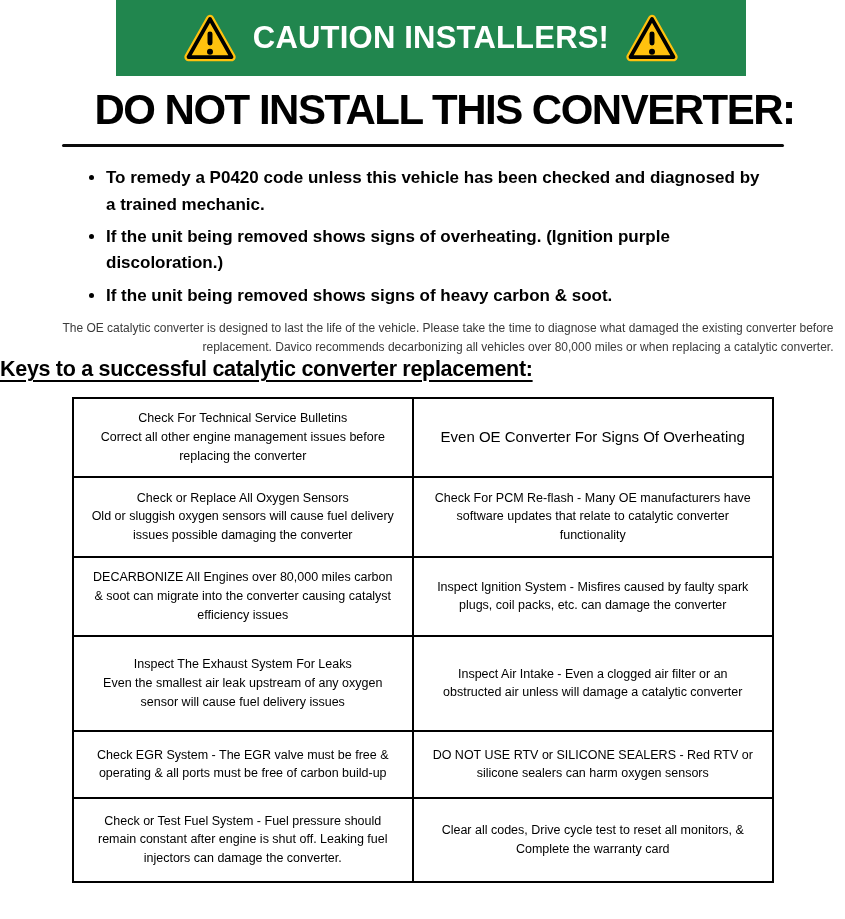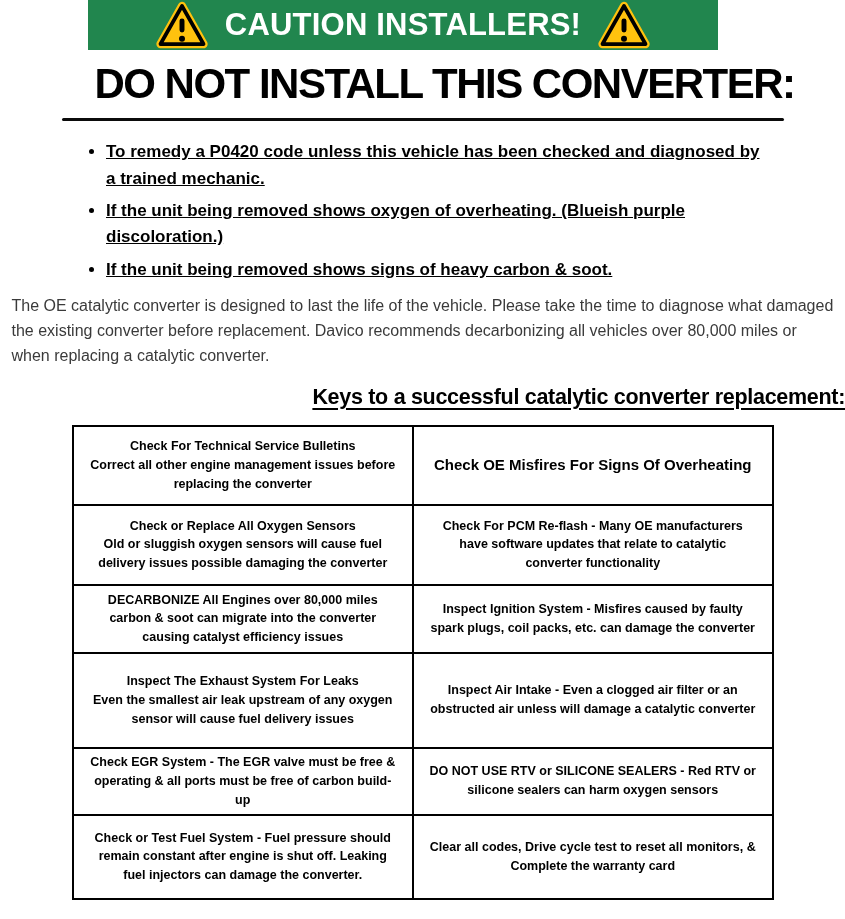--- a/index.html
+++ b/index.html
@@ -8,22 +8,22 @@
     width: 845px; height: 919px;
     background: #ffffff;
     font-family: "Liberation Sans", "DejaVu Sans", sans-serif;
     color: #000;
     overflow: hidden;
   }
   .page { width: 845px; height: 919px; background: #fff; }
 
   
   .banner {
-    width: 630px; height: 50px;
-    margin: 0 auto 0 88px;
+    width: 630px; height: 76px;
+    margin: 0 auto 0 116px;
     background: #21864E;
     display: flex; align-items: center; justify-content: center;
     gap: 16px;
   }
   .banner-text {
     color: #ffffff;
     font-weight: bold;
     font-size: 31px;
     letter-spacing: 0.2px;
     white-space: nowrap;
@@ -48,75 +48,74 @@
     background: #0b0b0b;
     border-radius: 2px;
   }
 
   
   .warnings {
     width: 700px;
     margin: 18px 0 0 78px;
     padding-left: 28px;
     list-style: disc;
-    text-decoration: underline;
   }
   .warnings li {
     font-weight: bold;
     font-size: 17px;
     line-height: 1.55;
     margin-bottom: 6px;
     max-width: 660px;
   }
 
   
   .advisory {
     width: 822px;
     margin: 10px auto 0;
-    text-align: left;
-    font-size: 16px;
+    text-align: right;
+    font-size: 12px;
     line-height: 1.58;
     color: #3a3a3a;
   }
 
   
   .keys-heading {
-    margin-top: 16px;
-    text-align: right;
+    margin-top: 0;
+    text-align: left;
     font-size: 21.5px;
     font-weight: bold;
     letter-spacing: -0.3px;
     text-decoration: underline;
     text-decoration-thickness: 2px;
     text-underline-offset: 4px;
     color: #000;
   }
 
   
   .tips-table {
     width: 702px;
     margin: 15px 0 0 72px;
     border-collapse: collapse;
     table-layout: fixed;
   }
   .tips-table col.c1 { width: 48.5%; }
   .tips-table col.c2 { width: 51.5%; }
   .tips-table td {
     border: 2px solid #000;
-    font-weight: bold;
+    font-weight: normal;
     font-size: 12.5px;
     line-height: 1.5;
     text-align: center;
     vertical-align: middle;
     padding: 4px 16px;
     white-space: pre-line;
   }
   .tips-table tr:nth-child(1) { height: 79px; }
   .tips-table tr:nth-child(2) { height: 80px; margin-top: 6px; }
-  .tips-table tr:nth-child(3) { height: 68px; }
+  .tips-table tr:nth-child(3) { height: 79px; }
   .tips-table tr:nth-child(4) { height: 95px; }
   .tips-table tr:nth-child(5) { height: 67px; margin-top: 44px; }
   .tips-table tr:nth-child(6) { height: 84px; }
   .tips-table tr:nth-child(1) td:nth-child(2) { font-size: 15px; }
 </style>
 </head>
 <body>
 
 <div class="page">
 
@@ -139,38 +138,38 @@
       </svg>
     </span>
   </div>
 
   <div class="headline">DO NOT INSTALL THIS CONVERTER:</div>
 
   <div class="divider"></div>
 
   <ul class="warnings">
     <li>To remedy a P0420 code unless this vehicle has been checked and diagnosed by a trained mechanic.</li>
-    <li>If the unit being removed shows oxygen of overheating. (Blueish purple discoloration.)</li>
+    <li>If the unit being removed shows signs of overheating. (Ignition purple discoloration.)</li>
     <li>If the unit being removed shows signs of heavy carbon &amp; soot.</li>
   </ul>
 
   <p class="advisory">The OE catalytic converter is designed to last the life of the vehicle. Please take the time to diagnose what damaged the existing converter before replacement. Davico recommends decarbonizing all vehicles over 80,000 miles or when replacing a catalytic converter.</p>
 
   <div class="keys-heading">Keys to a successful catalytic converter replacement:</div>
 
   <table class="tips-table">
     <colgroup>
         <col class="c1">
         <col class="c2">
       </colgroup>
     <tbody>
       <tr>
         <td>Check For Technical Service Bulletins
 Correct all other engine management issues before replacing the converter</td>
-        <td>Check OE Misfires For Signs Of Overheating</td>
+        <td>Even OE Converter For Signs Of Overheating</td>
       </tr>
       <tr>
         <td>Check or Replace All Oxygen Sensors
 Old or sluggish oxygen sensors will cause fuel delivery issues possible damaging the converter</td>
         <td>Check For PCM Re-flash - Many OE manufacturers have software updates that relate to catalytic converter functionality</td>
       </tr>
       <tr>
         <td>DECARBONIZE All Engines over 80,000 miles carbon &amp; soot can migrate into the converter causing catalyst efficiency issues</td>
         <td>Inspect Ignition System - Misfires caused by faulty spark plugs, coil packs, etc. can damage the converter</td>
       </tr>

